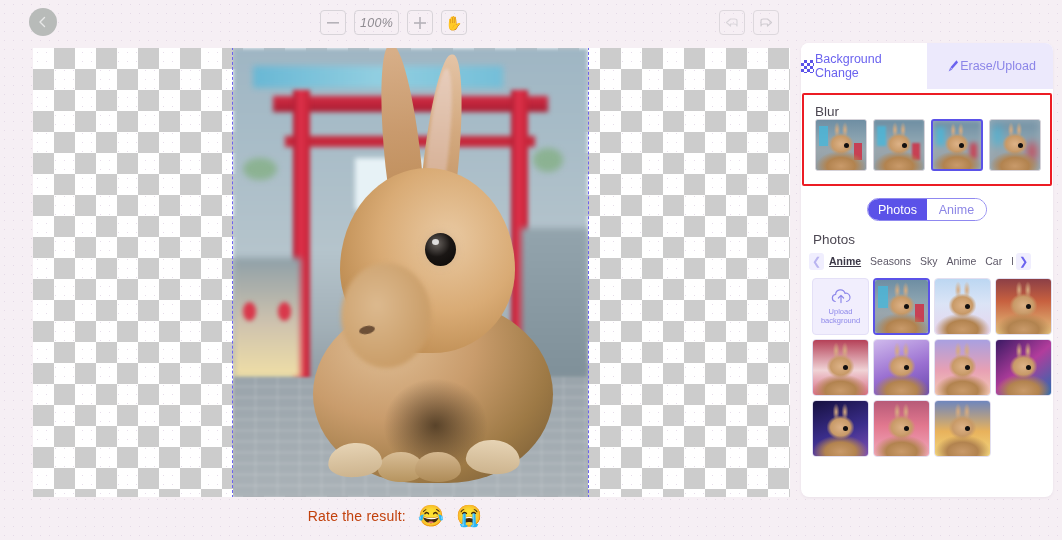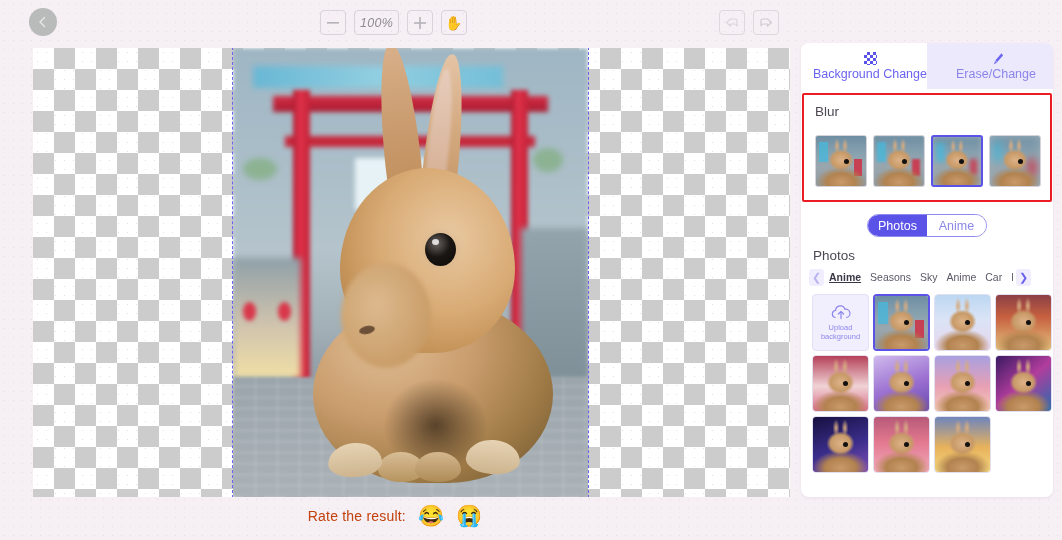--- a/index.html
+++ b/index.html
@@ -330,29 +330,28 @@
     background: #ffffff;
     border-radius: 8px;
     overflow: hidden;
     box-shadow: 0 1px 3px rgba(100,80,110,.08);
   }
 
   .tabs { display: flex; height: 46px; }
   .tab {
     flex: 1;
     display: flex;
-    flex-direction: column;
+    flex-direction: row;
     align-items: center;
     justify-content: center;
     gap: 1px;
     font-size: 12.5px;
     color: #6b63ef;
     cursor: pointer;
     background: #fff;
-    padding-left: 12px;
   }
   .tab.inactive { background: #ece9fc; color: #8b85e8; }
   .tab-icon { height: 14px; display: flex; align-items: center; }
 
   .checker-icon {
     width: 13px; height: 13px;
     background-image:
       linear-gradient(45deg, #5b52e8 25%, transparent 25%, transparent 75%, #5b52e8 75%),
       linear-gradient(45deg, #5b52e8 25%, transparent 25%, transparent 75%, #5b52e8 75%);
     background-size: 6px 6px;
@@ -362,21 +361,21 @@
 
   .blur-section {
     margin: 4px 1px 0 1px;
     border: 2px solid #ec1c24;
     border-radius: 2px;
     padding: 9px 0 13px 11px;
   }
   .section-title {
     font-size: 13.5px;
     color: #4c4752;
-    margin-bottom: 16px;
+    margin-bottom: 0;
   }
   .blur-row { display: flex; gap: 6px; }
   .blur-thumb {
     width: 52px; height: 52px;
     border-radius: 3px;
     border: 1px solid #d5d2d9;
     overflow: hidden;
     position: relative;
     cursor: pointer;
     background: #9fb0bb;
@@ -601,21 +600,21 @@
       </span>
       <span>Background Change</span>
     </div>
     <div class="tab inactive">
       <span class="tab-icon">
         <svg width="15" height="14" viewBox="0 0 15 14">
           <path d="M12.5 1.2 L6.5 8.2 L8.2 9.9 L14 3.4 Z" fill="#6b63ef"></path>
           <path d="M6.2 8.6 L4.6 12.4 L8.4 10.4 Z" fill="#8780ef"></path>
         </svg>
       </span>
-      <span>Erase/Change</span>
+      <span>Erase/Upload</span>
     </div>
   </div>
 
   <div class="blur-section">
     <div class="section-title">Blur</div>
     <div class="blur-row">
       <div class="blur-thumb">
         <div class="mini-bg-street" style="filter:blur(0px)"></div>
         <div class="mini"></div>
           <div class="mini-eye"></div>

